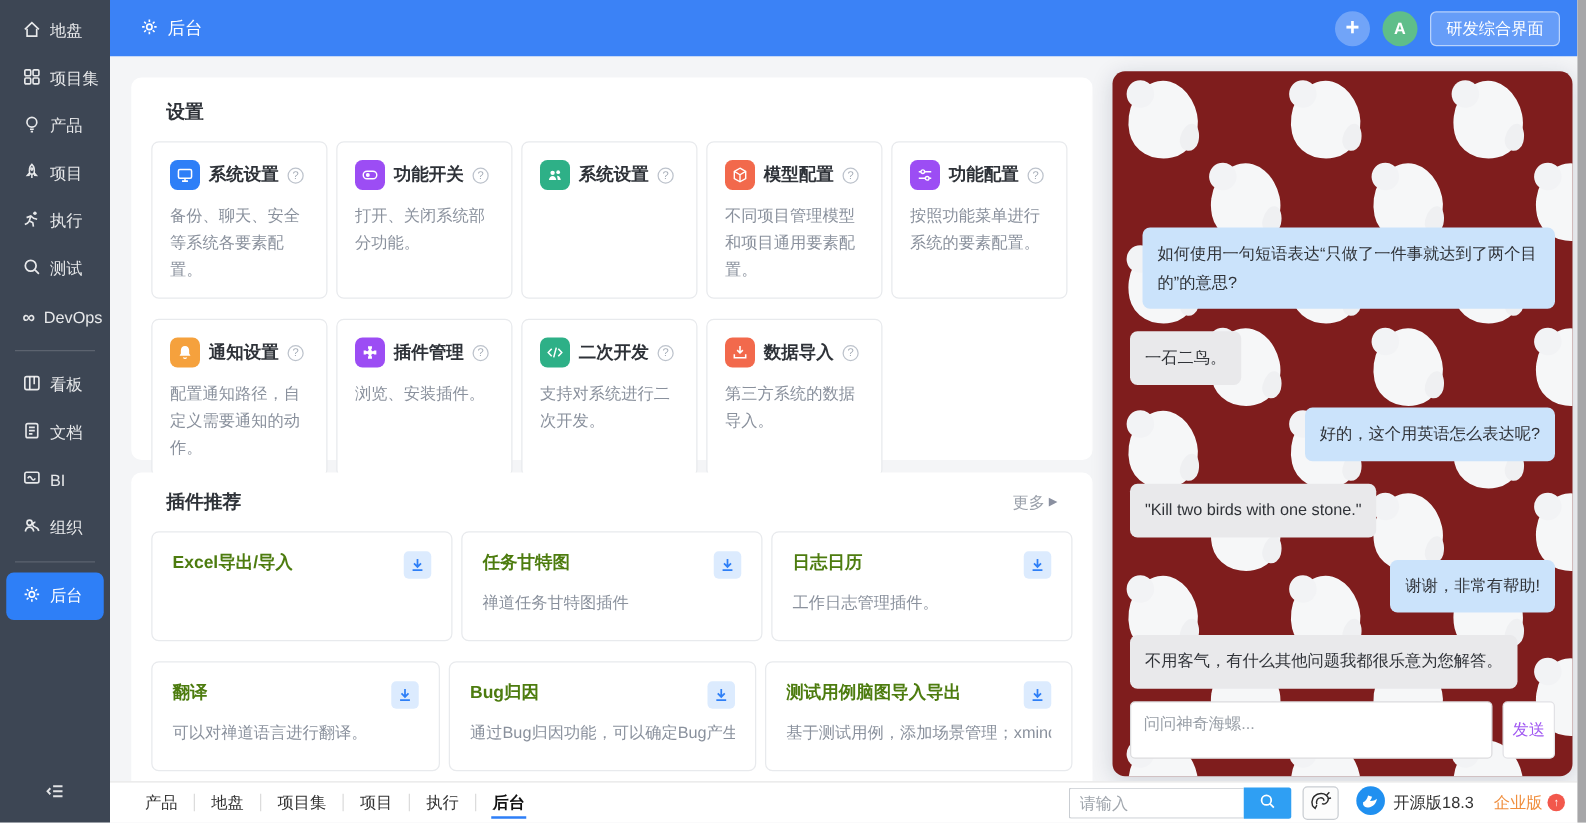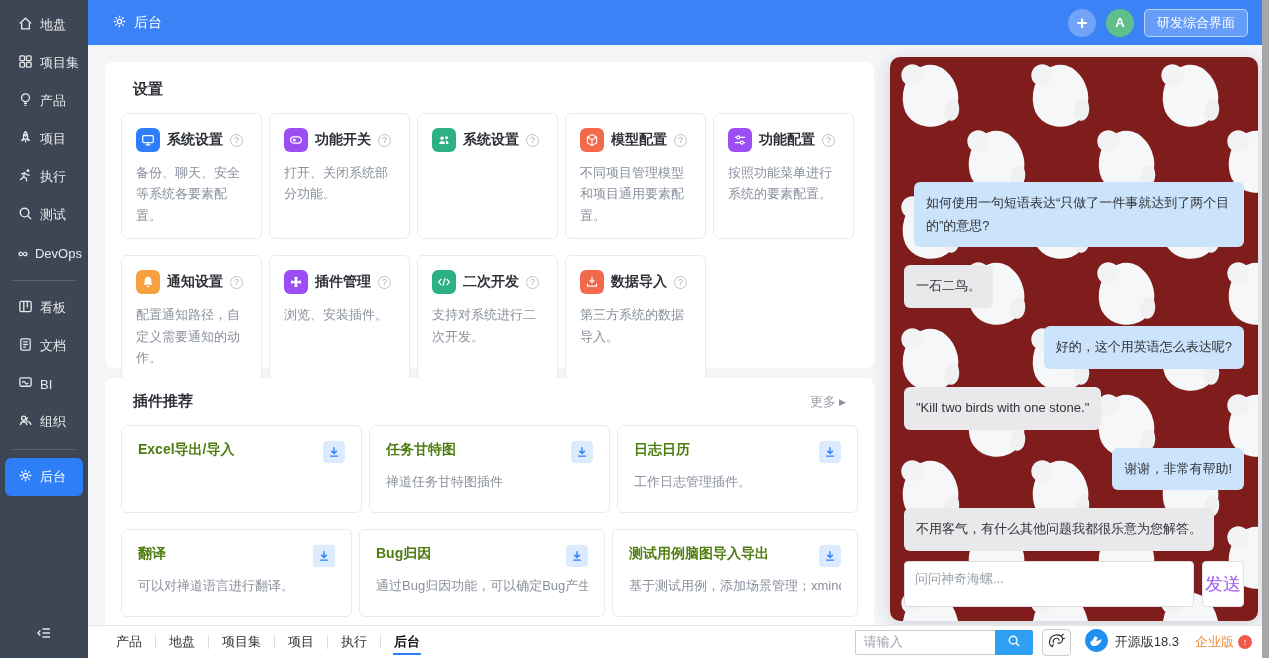--- a/index.html
+++ b/index.html
@@ -52,31 +52,31 @@
   .shell { position:absolute; width:56px; height:62px; background:#F6F7F8; border-radius:55% 45% 48% 52%/58% 52% 48% 42%; transform:rotate(-12deg); }
   .shell::before { content:""; position:absolute; left:4px; top:-4px; width:22px; height:22px; background:#F2F3F5; border-radius:50%; }
   .shell::after { content:""; position:absolute; right:2px; bottom:2px; width:15px; height:22px; background:#EFF0F2; border-radius:50% 50% 50% 50%/60% 60% 40% 40%; transform:rotate(25deg); }
   .msgs { position:relative; flex:1; display:flex; flex-direction:column; justify-content:flex-end; gap:18px; padding:14px 14px 10px; }
   .bubble { max-width:330px; padding:10px 12px; border-radius:6px; font-size:13px; line-height:1.75; color:#303338; }
   .bubble.user { align-self:flex-end; background:#CBE3FB; }
   .bubble.bot { align-self:flex-start; background:#E9E9EB; }
   .chat-input-row { position:relative; display:flex; gap:8px; padding:0 14px 14px; }
   .chat-input { flex:1; height:46px; border:1px solid #DCDCDE; border-radius:4px; padding:8px 10px; font-size:13px; font-family:inherit; resize:none; color:#333; background:#fff; outline:none; }
   .chat-input::placeholder { color:#9AA0A8; }
-  .send-btn { width:42px; height:46px; background:#fff; border:1px solid #E2E2E6; border-radius:4px; color:#A159F2; font-size:18px; cursor:pointer; }
+  .send-btn { width:42px; height:46px; background:#fff; border:1px solid #E2E2E6; border-radius:4px; color:#A159F2; font-size:13px; cursor:pointer; }
 
   
   .bottombar { position:absolute; left:88px; bottom:0; width:1174px; height:33px; background:#fff; border-top:1px solid #E6E6E6; z-index:18; display:flex; align-items:center; padding:0 10px 0 15px; }
   .tabs { display:flex; align-items:center; height:100%; }
   .tab { position:relative; height:100%; display:flex; align-items:center; padding:0 13px; font-size:13px; color:#333; cursor:pointer; }
   .tab.active { font-weight:bold; color:#111; }
   .tab.active::after { content:""; position:absolute; left:12px; right:12px; bottom:3px; height:2px; background:#2E7FF7; }
   .tab-sep { width:1px; height:14px; background:#DCDCDC; }
   .bb-right { margin-left:auto; display:flex; align-items:center; }
-  .search-input { width:140px; height:25px; border:1px solid #C9CDD2; border-right:none; border-radius:2px 0 0 2px; padding:4px 8px; font-size:13px; font-family:Liberation Serif, serif; color:#333; outline:none; }
+  .search-input { width:140px; height:25px; border:1px solid #C9CDD2; border-right:none; border-radius:2px 0 0 2px; padding:4px 8px; font-size:13px; font-family:Liberation Sans, sans-serif; color:#333; outline:none; }
   .search-input::placeholder { color:#A0A6AD; }
   .search-btn { width:38px; height:25px; background:#2F9FF3; border:none; border-radius:0 2px 2px 0; display:flex; align-items:center; justify-content:center; cursor:pointer; }
   .conch-btn { margin-left:9px; width:29px; height:27px; background:#FCFCFC; border:1px solid #C9CDD2; border-radius:4px; display:flex; align-items:center; justify-content:center; cursor:pointer; }
   .brand { margin-left:13px; display:flex; align-items:center; gap:6px; font-size:13px; color:#333; }
   .upgrade { margin-left:16px; display:flex; align-items:center; gap:4px; font-size:13px; color:#F08E3D; cursor:pointer; }
   .up-badge { width:14px; height:14px; border-radius:50%; background:#F2584C; color:#fff; font-size:9px; display:flex; align-items:center; justify-content:center; }
 
   
   .scrollbar { position:absolute; right:0; top:0; width:7px; height:658px; background:#E8E8E8; z-index:30; }
   .scroll-thumb { position:absolute; top:0; left:0; width:7px; height:658px; background:#A6A6A8; }

